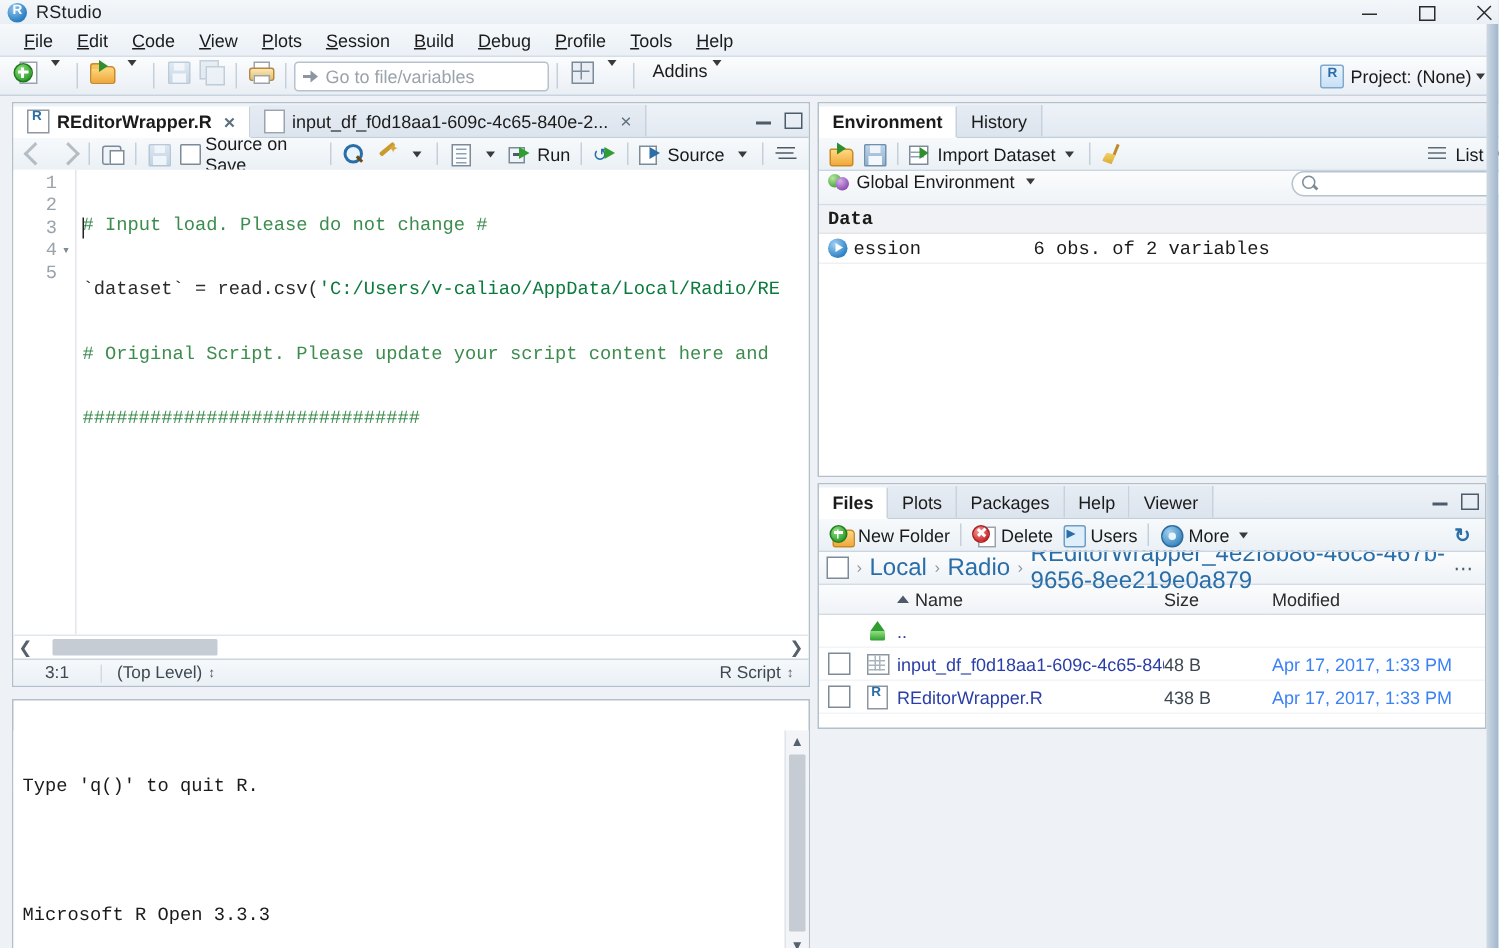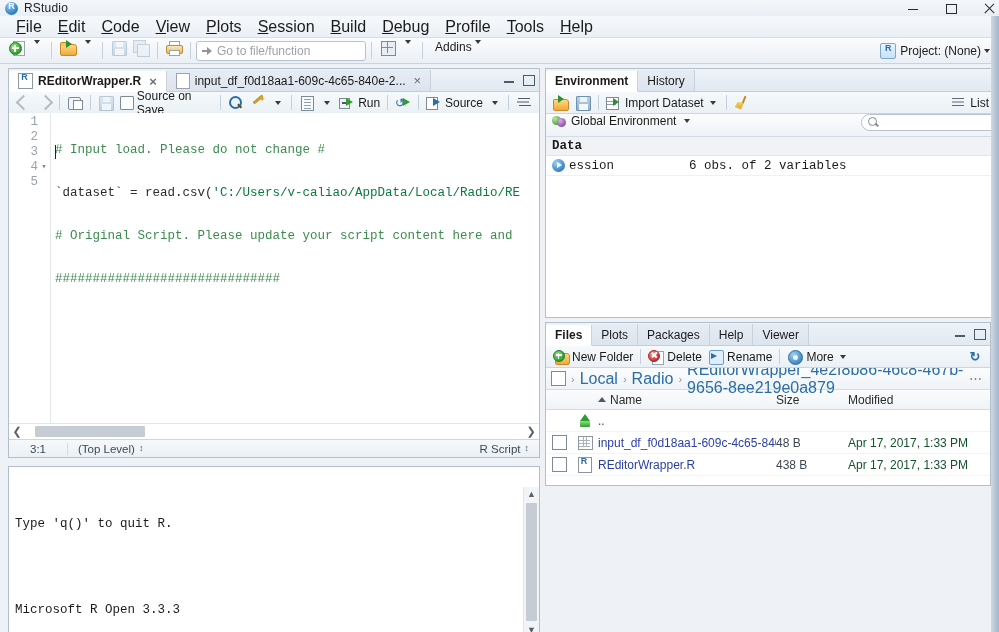--- a/index.html
+++ b/index.html
@@ -51,21 +51,21 @@
   .win-close::after { transform: rotate(-45deg); }
 
   
   .menubar {
     position: absolute; left: 0; top: 16px; width: 999px; height: 22px;
     background: linear-gradient(to bottom, #f6f9fb 0%, #eaf0f6 100%);
     border-bottom: 1px solid #d5dee7;
     display: flex; align-items: center; padding-left: 8px; box-sizing: border-box;
   }
   .menu-item {
-    padding: 2px 8px; font-size: 16px; color: #1b1b1b; cursor: default;
+    padding: 2px 8px; font-size: 12px; color: #1b1b1b; cursor: default;
     border-radius: 2px;
   }
   .menu-item .mn { text-decoration: underline; }
 
   
   .toolbar {
     position: absolute; left: 0; top: 38px; width: 999px; height: 26px;
     background: linear-gradient(to bottom, #fbfcfd 0%, #eaeff5 100%);
     border-bottom: 1px solid #c8d3de;
     display: flex; align-items: center; box-sizing: border-box; padding: 0 6px;
@@ -541,21 +541,21 @@
     border-bottom: 5px solid #4d5b68;
   }
   .file-row {
     height: 22px; display: flex; align-items: center; font-size: 12px; box-sizing: border-box;
     border-bottom: 1px solid #f2f4f7;
   }
   .fr-c1 { width: 26px; display: flex; justify-content: center; }
   .fr-c2 { width: 26px; display: flex; justify-content: center; }
   .fr-name { flex: 1; color: #2a3ea8; overflow: hidden; white-space: nowrap; }
   .fr-size { width: 72px; color: #3d4852; }
-  .fr-mod { width: 142px; color: #14532d; white-space: nowrap; overflow: hidden; }
+  .fr-mod { width: 142px; color: #3b82f6; white-space: nowrap; overflow: hidden; }
   .row-check { width: 13px; height: 13px; border: 1px solid #7d8b99; background: #fff; }
   .ic-upfolder {
     width: 14px; height: 14px; position: relative;
   }
   .ic-upfolder .b {
     position: absolute; left: 2px; top: 7px; width: 10px; height: 6px;
     background: linear-gradient(to bottom,#8fe07c,#2f9e2f); border-radius: 1px;
   }
   .ic-upfolder .t {
     position: absolute; left: 2px; top: 0px; width: 0; height: 0;
@@ -651,21 +651,21 @@
     <div class="tb-btn">
       <span class="ic ic-print">
           <span class="paper"></span>
           <span class="body"></span>
           <span class="out"></span>
         </span>
     </div>
     <div class="tb-sep"></div>
     <div class="goto-box">
       <span class="goto-arrow"></span>
-      <span class="goto-text">Go to file/function</span>
+      <span class="goto-text">Go to file/variables</span>
     </div>
     <div class="tb-sep"></div>
     <div class="tb-btn">
       <span class="ic ic-panes">
           <span class="g"></span>
         </span>
     </div>
     <div class="tb-btn">
         <span class="caret"></span>
       </div>
@@ -970,21 +970,21 @@
             <span class="pg"></span>
             <span class="x"></span>
           </span>
         <span>Delete</span>
       </div>
       <div class="ptb">
         <span class="ic ic-rename">
             <span class="pg"></span>
             <span class="arr"></span>
           </span>
-        <span>Rename</span>
+        <span>Users</span>
       </div>
       <div class="ptb-sep"></div>
       <div class="ptb">
         <span class="ic ic-more">
             <span class="gear"></span>
           </span>
         <span>More</span>
         <span class="caret"></span>
       </div>
       <div style="margin-left:auto;" class="ptb">

